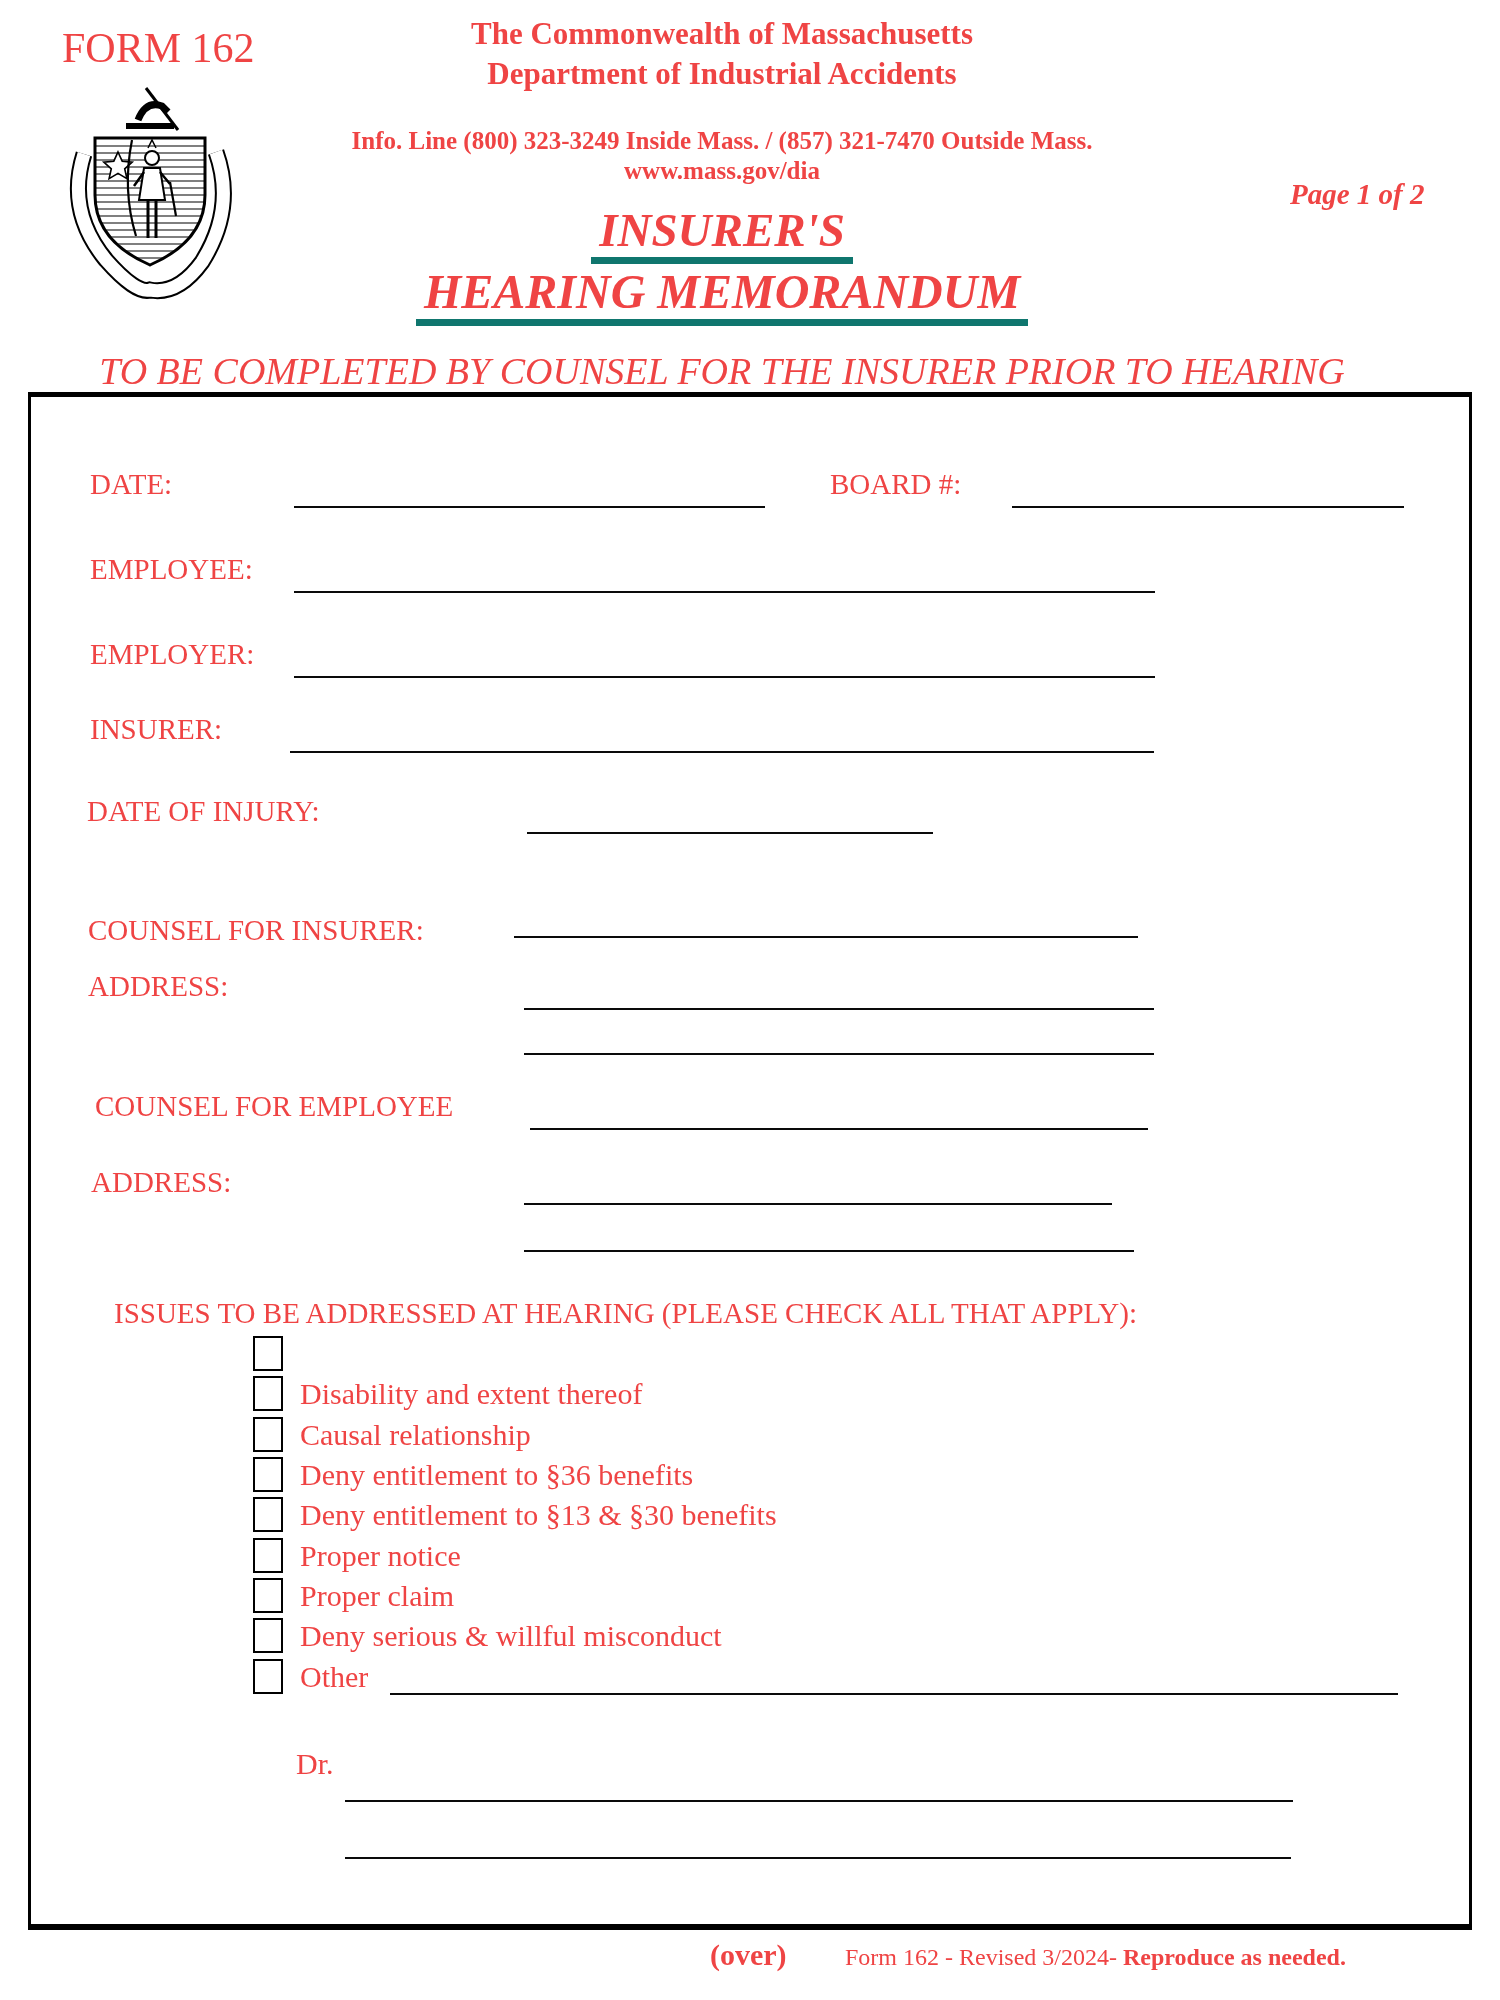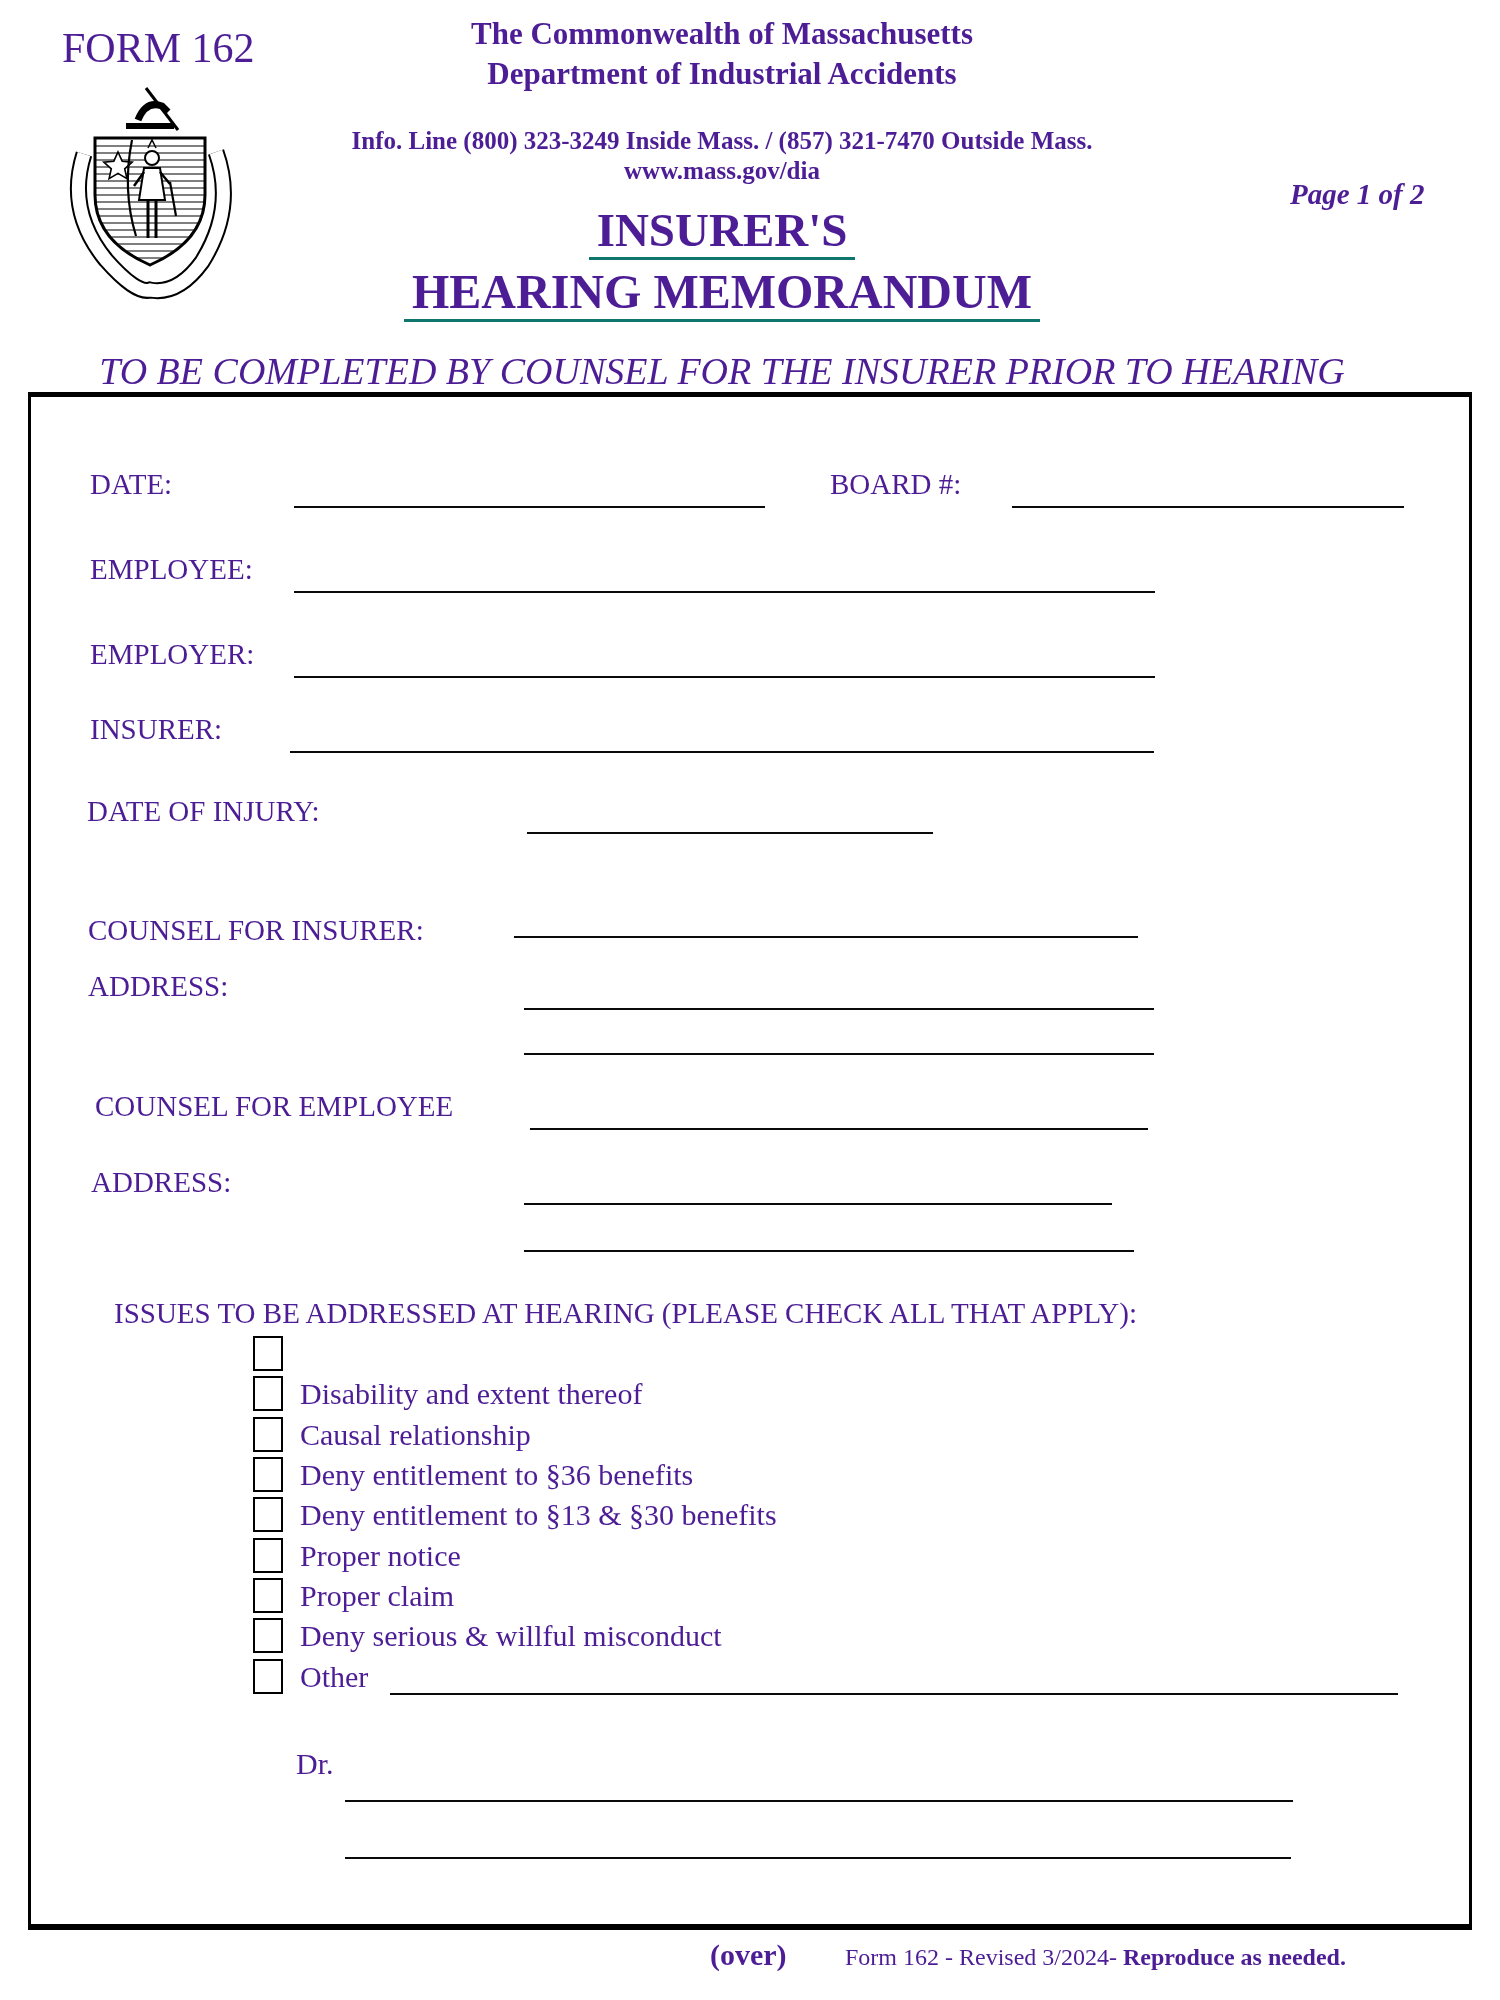--- a/index.html
+++ b/index.html
@@ -1,29 +1,29 @@
 <!DOCTYPE html>
 <html><head>
 <meta charset="utf-8">
 <style>
   html,body{margin:0;padding:0;background:#888;}
   #page{
     position:relative;width:1500px;height:2000px;background:#ffffff;
-    font-family:"Liberation Serif","DejaVu Serif",serif;color:#4c1d95;overflow:hidden;
+    font-family:"Liberation Serif","DejaVu Serif",serif;color:#ef4444;overflow:hidden;
     margin:0 auto;
   }
   .abs{position:absolute;}
   .ctr{position:absolute;left:0;width:1444px;text-align:center;}
   .b{font-weight:bold;}
   .i{font-style:italic;}
   .lbl{font-size:29px;letter-spacing:0px;white-space:nowrap;}
   .blank{position:absolute;height:3px;border-bottom:2px solid #0a0a0a;}
   .cb{position:absolute;width:26px;height:31px;border:2px solid #000;background:#fff;}
   .cb-label{position:absolute;font-size:30px;white-space:nowrap;}
-  .title-underline{display:inline-block;border-bottom:3px solid #0f766e;padding:0 8px 2px 8px;line-height:1.05;}
+  .title-underline{display:inline-block;border-bottom:7px solid #0f766e;padding:0 8px 2px 8px;line-height:1.05;font-style:italic;}
   #form-box{position:absolute;left:28px;top:392px;width:1444px;height:1538px;
     border:3px solid #000;border-top-width:5px;border-bottom-width:6px;box-sizing:border-box;background:#fff;}
   .hdr30{font-size:31px;}
   .hdr25{font-size:25px;}
 </style>
 </head>
 <body>
 
 <div id="page">
 

